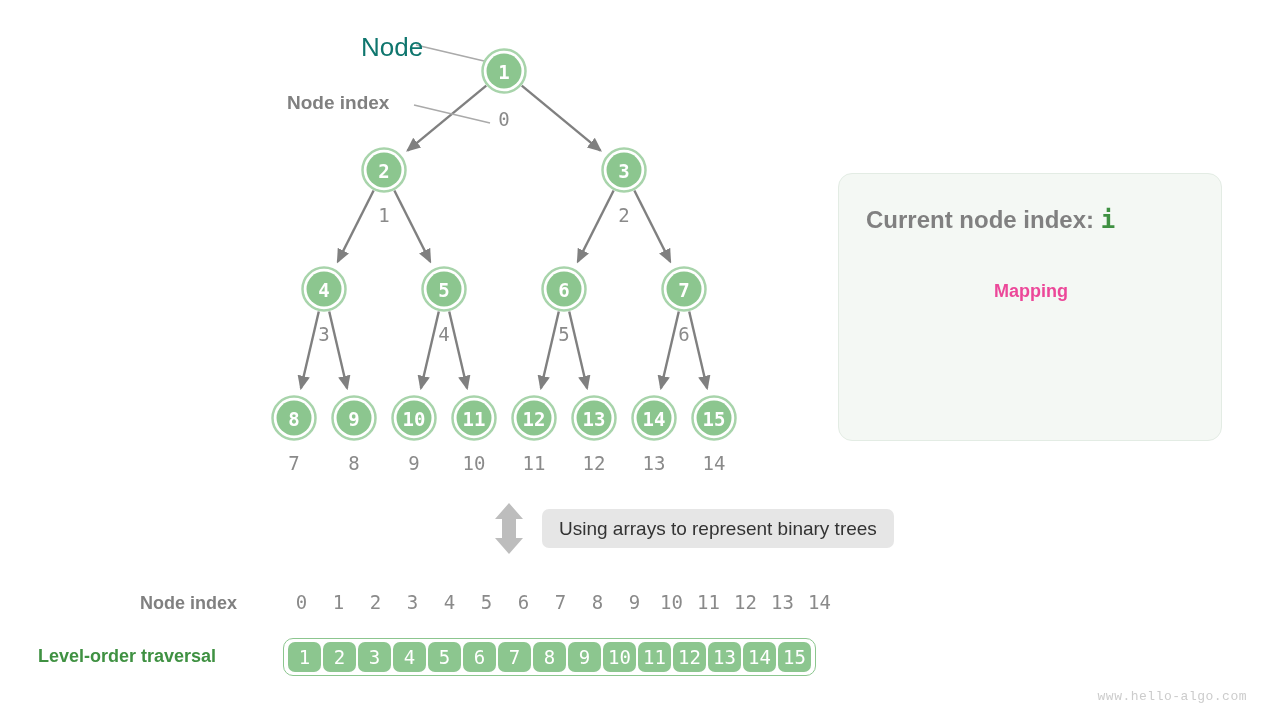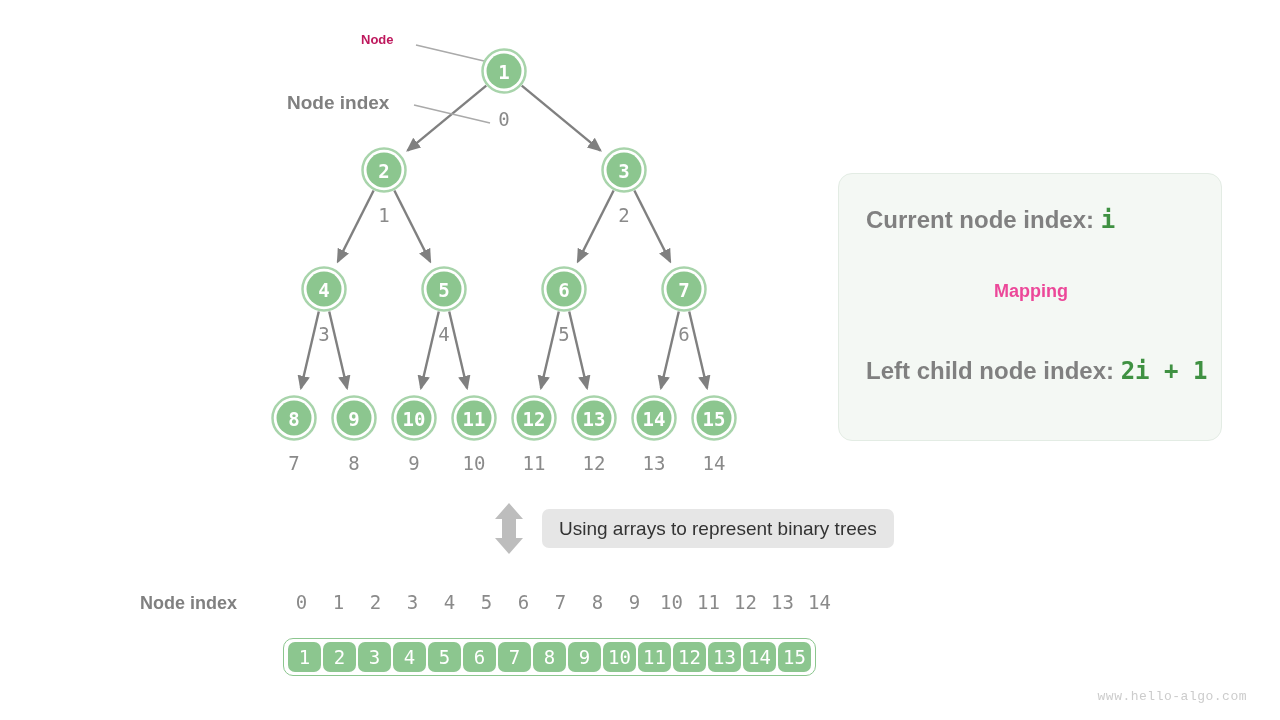--- a/index.html
+++ b/index.html
@@ -22,23 +22,23 @@
     width: 1280px;
     height: 720px;
   }
 
   
   .lbl {
     position: absolute;
     white-space: nowrap;
   }
   .lbl-node-callout {
-    color: #be185d;
-    font-size: 13px;
-    font-weight: bold;
+    color: #0f766e;
+    font-size: 26px;
+    font-weight: normal;
     left: 361px;
     top: 32px;
   }
   .lbl-nodeindex-callout {
     color: #808080;
     font-size: 19px;
     font-weight: bold;
     left: 287px;
     top: 92px;
   }
@@ -315,29 +315,27 @@
   </svg>
 
   <div class="lbl lbl-node-callout">Node</div>
   <div class="lbl lbl-nodeindex-callout">Node index</div>
 
   <div class="legend-box"></div>
   <div class="legend-line legend-row-current">
     <span>Current node index: </span><span class="val">i</span>
   </div>
   <div class="legend-mapping">Mapping</div>
-  <div class="legend-line legend-row-left">
-    <span>Left child node index: </span><span class="val">2i + 1</span>
-  </div>
 
   <div class="caption-box">
     <span>Using arrays to represent binary trees</span>
   </div>
 
   <div class="bottom-label bottom-label-index">Node index</div>
+  <div class="bottom-label bottom-label-traversal">Level-order traversal</div>
 
   <div class="index-row" id="index-row">
       <div class="index-cell">0</div>
       <div class="index-cell">1</div>
       <div class="index-cell">2</div>
       <div class="index-cell">3</div>
       <div class="index-cell">4</div>
       <div class="index-cell">5</div>
       <div class="index-cell">6</div>
       <div class="index-cell">7</div>

